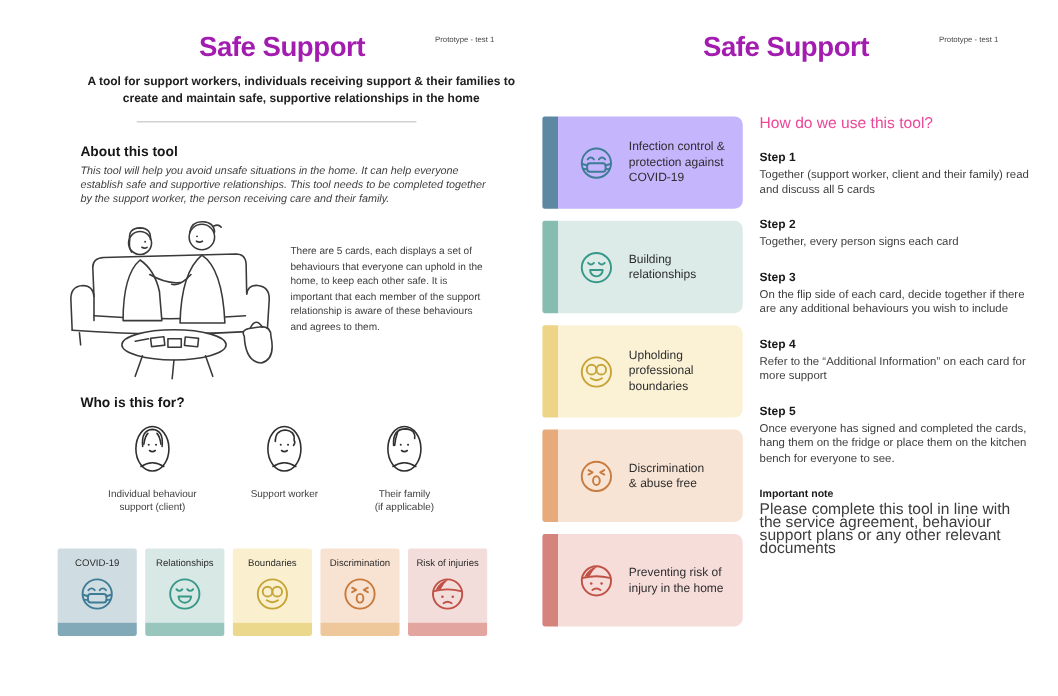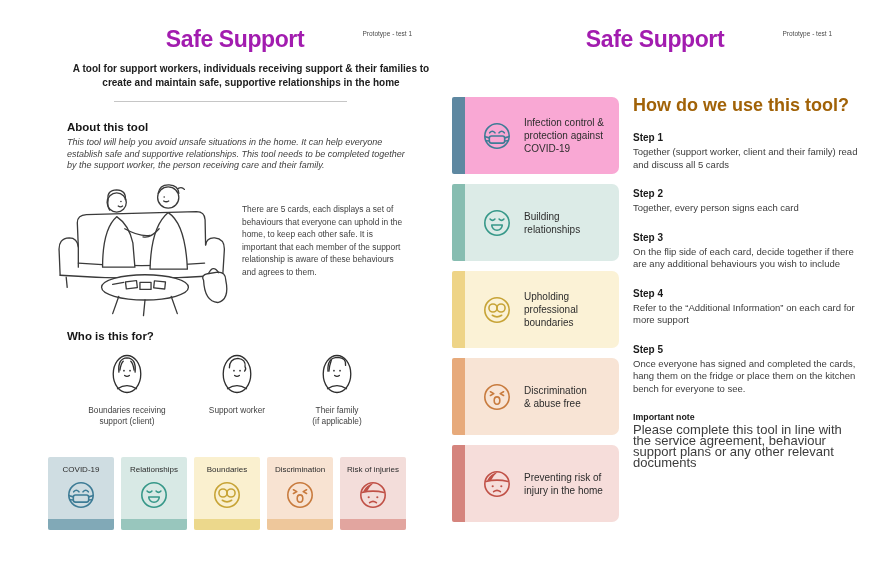--- a/index.html
+++ b/index.html
@@ -43,21 +43,21 @@
   .rcard{position:absolute;left:2px;width:167px;height:77px;display:flex;}
   .rcard-bar{width:13px;border-radius:2px 0 0 2px;}
   .rcard-body{flex:1;border-radius:0 7px 7px 0;display:flex;align-items:center;padding-left:17px;}
   .rcard-icon{width:30px;height:30px;flex:none;}
   .rcard-text{margin-left:12px;font-size:10px;line-height:13px;color:#2d2d2d;}
   .rcard-text span{display:block;}
   #rcard-0{top:97px;} #rcard-1{top:184px;} #rcard-2{top:271px;}
   #rcard-3{top:358px;} #rcard-4{top:445px;}
 
   .how-col{position:absolute;left:183px;top:95px;width:228px;}
-  .how-heading{font-size:18px;font-weight:700;margin:0 0 16px;color:#a16207;}
+  .how-heading{font-size:13px;font-weight:400;margin:0 0 16px;color:#ec4899;}
   .step{margin-bottom:17px;}
   .step-title{font-size:10px;font-weight:700;margin-bottom:3px;color:#1a1a1a;}
   .step-body{font-size:9.5px;line-height:12.5px;color:#3c3c3c;}
   .note{margin-top:10px;}
   .note-title{font-size:8.8px;font-weight:700;margin-bottom:2px;color:#1a1a1a;}
   .note-body{font-size:13px;line-height:11px;color:#3c3c3c;width:222px;}
 
   svg.defs{position:absolute;width:0;height:0;overflow:hidden;}
 </style>
 </head>
@@ -178,21 +178,21 @@
           <path d="M11.5 23 Q10 8.5 20 8 Q30 8.5 28.5 23"></path>
           <path d="M12.5 21 Q13.5 14 16 11.5"></path>
             <path d="M27.5 21 Q26.5 14 24 11.5"></path>
           <circle cx="16.8" cy="21.5" r="0.9" fill="#2f2f2f" stroke="none"></circle>
           <circle cx="23.2" cy="21.5" r="0.9" fill="#2f2f2f" stroke="none"></circle>
           <path d="M17.5 26.5 Q20 28.4 22.5 26.5"></path>
           <path d="M10 40.5 Q20 34 30 40.5"></path>
         </g>
       </svg>
       <div class="persona-label">
-        <span>Boundaries receiving</span>
+        <span>Individual behaviour</span>
         <span>support (client)</span>
       </div>
     </div>
     <div class="persona" id="persona-1">
       <svg viewBox="0 0 40 50" xmlns="http://www.w3.org/2000/svg">
         <g fill="none" stroke="#2f2f2f" stroke-width="1.4" stroke-linecap="round" stroke-linejoin="round">
           <ellipse cx="20" cy="25" rx="14.5" ry="19.5"></ellipse>
           <path d="M12 18.5 Q12 9 21 8.5 Q29.5 9.5 28.5 17.5 Q30 19.5 28 22"></path>
           <circle cx="16.8" cy="21.5" r="0.9" fill="#2f2f2f" stroke="none"></circle>
           <circle cx="23.2" cy="21.5" r="0.9" fill="#2f2f2f" stroke="none"></circle>
@@ -261,21 +261,21 @@
       </div>
     </div>
   </div>
 
   <div class="page" id="page-right">
     <div class="page-title">Safe Support</div>
     <div class="proto">Prototype - test 1</div>
 
     <div class="rcard" id="rcard-0">
       <div class="rcard-bar" style="background: rgb(94, 136, 161);"></div>
-      <div class="rcard-body" style="background: #f9a8d4;">
+      <div class="rcard-body" style="background: #c4b5fd;">
         <svg class="rcard-icon" style="color: rgb(62, 124, 150);">
             <use href="#sym-mask-face"></use>
           </svg>
         <div class="rcard-text">
           <span>Infection control &amp;</span>
             <span>protection against</span>
             <span>COVID-19</span>
         </div>
       </div>
     </div>

